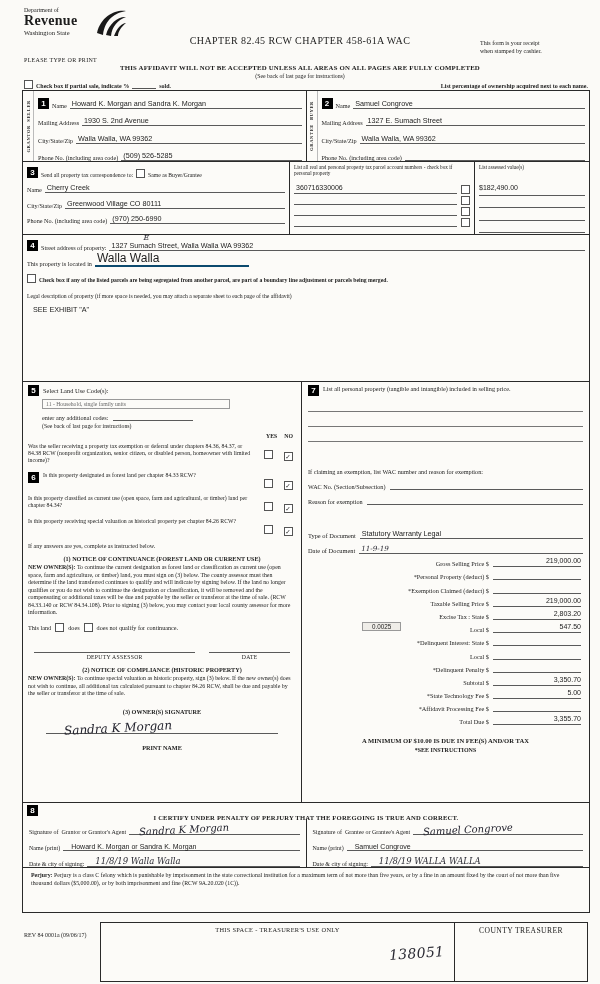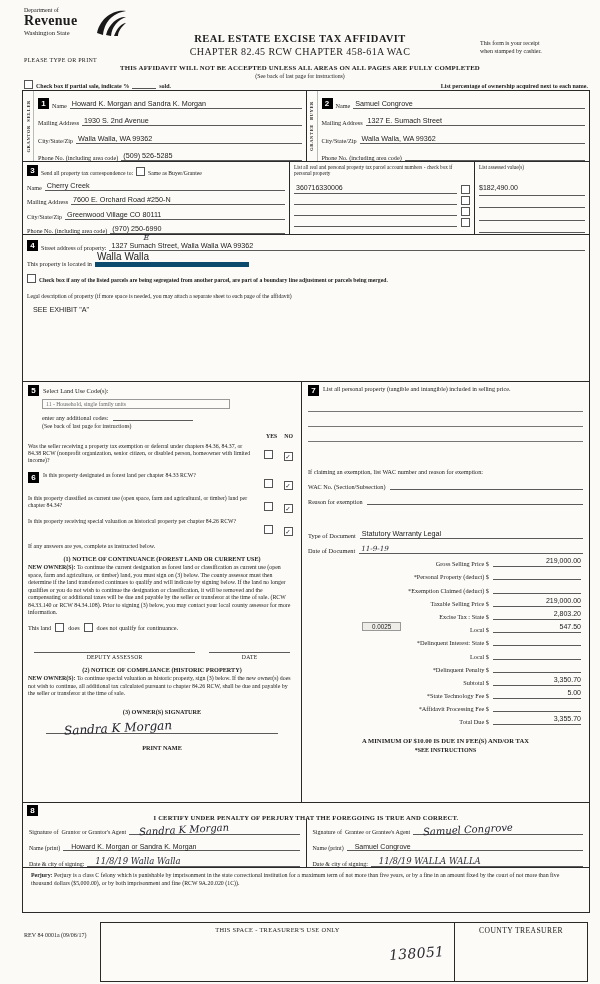--- a/index.html
+++ b/index.html
@@ -50,21 +50,21 @@
   .s3r{flex:1;padding:2px 4px;}
   .s3hdr{font-size:5.2px;line-height:1.2;height:19px;}
   .prow{display:flex;align-items:flex-end;gap:4px;height:11px;}
   .pval{flex:1;font-size:7px;min-height:9px;padding:0 2px;}
   .arow{height:11px;font-size:7px;border-bottom:1px solid #5a5a5a;margin-top:0.5px;}
   
   .sec4{height:146px;border-bottom:1px solid #2a2a2a;position:relative;}
   .sec4 .frow{height:14px;}
   .streetwrap{position:relative;}
   .insertE{position:absolute;left:34px;top:-8px;font-size:8px;}
-  .located-val{width:150px;border-bottom:5px solid #0c4a6e;font-size:10px;min-height:9px;padding:0 2px;}
+  .located-val{width:150px;border-bottom:2px solid #0c4a6e;font-size:12px;min-height:9px;padding:0 2px;}
   .exhibit{font-size:7.2px;padding:6px 0 0 10px;}
   
   .sec567{display:flex;height:420px;border-bottom:1px solid #2a2a2a;}
   .colL{width:268px;border-right:1px solid #2a2a2a;padding:3px 5px;display:flex;flex-direction:column;}
   .colR{flex:1;padding:3px 6px;display:flex;flex-direction:column;}
   .hrow{display:flex;gap:4px;align-items:center;font-size:6.4px;}
   .codebox{border:1px solid #999;color:#6a6a6a;font-size:5.7px;width:180px;padding:1px 3px;margin:3px 0 0 14px;}
   .addl{display:flex;gap:4px;align-items:flex-end;font-size:6.2px;margin:3px 0 0 14px;}
   .addl .aul{width:80px;border-bottom:1px solid #5a5a5a;height:8px;}
   .sb{font-size:5.8px;margin:2px 0 0 14px;}
@@ -136,21 +136,20 @@
         <div class="l3">Washington State</div>
       </div>
       <svg width="34" height="30" viewBox="0 0 34 30">
         <path d="M4 26 C8 8 24 2 33 4 C22 6 12 12 10 28 Z" fill="#1a1a1a"></path>
         <path d="M13 28 C16 16 26 9 33 10 C25 13 19 19 18 29 Z" fill="#1a1a1a"></path>
         <path d="M21 29 C24 21 29 16 33 16 C28 20 25 25 25 29 Z" fill="#1a1a1a"></path>
       </svg>
     </div>
     <div class="please">PLEASE TYPE OR PRINT</div>
     <div class="titleblock">
-      <div class="title b">REAL ESTATE EXCISE TAX AFFIDAVIT</div>
       <div class="chapters">CHAPTER 82.45 RCW   CHAPTER 458-61A WAC</div>
     </div>
     <div class="receipt">
       <div>This form is your receipt</div>
       <div>when stamped by cashier.</div>
     </div>
     <div class="warning b ctr">THIS AFFIDAVIT WILL NOT BE ACCEPTED UNLESS ALL AREAS ON ALL PAGES ARE FULLY COMPLETED</div>
     <div class="seeback ctr">(See back of last page for instructions)</div>
     <div class="partialrow">
       <div class="pl">
@@ -224,24 +223,20 @@
           <span class="num">3</span>
           <span class="lbl tiny">Send all property tax correspondence to:</span>
           <span class="cb"></span>
           <span class="lbl tiny">Same as Buyer/Grantee</span>
         </div>
         <div class="frow">
           <span class="lbl">Name</span>
           <span class="fill sans">Cherry Creek</span>
         </div>
         <div class="frow">
-          <span class="lbl">Mailing Address</span>
-          <span class="fill sans">7600 E. Orchard Road #250-N</span>
-        </div>
-        <div class="frow">
           <span class="lbl">City/State/Zip</span>
           <span class="fill sans">Greenwood Village CO  80111</span>
         </div>
         <div class="frow">
           <span class="lbl">Phone No. (including area code)</span>
           <span class="fill sans">(970) 250-6990</span>
         </div>
       </div>
       <div class="s3m">
         <div class="s3hdr">List all real and personal property tax parcel account numbers - check box if personal property</div>

